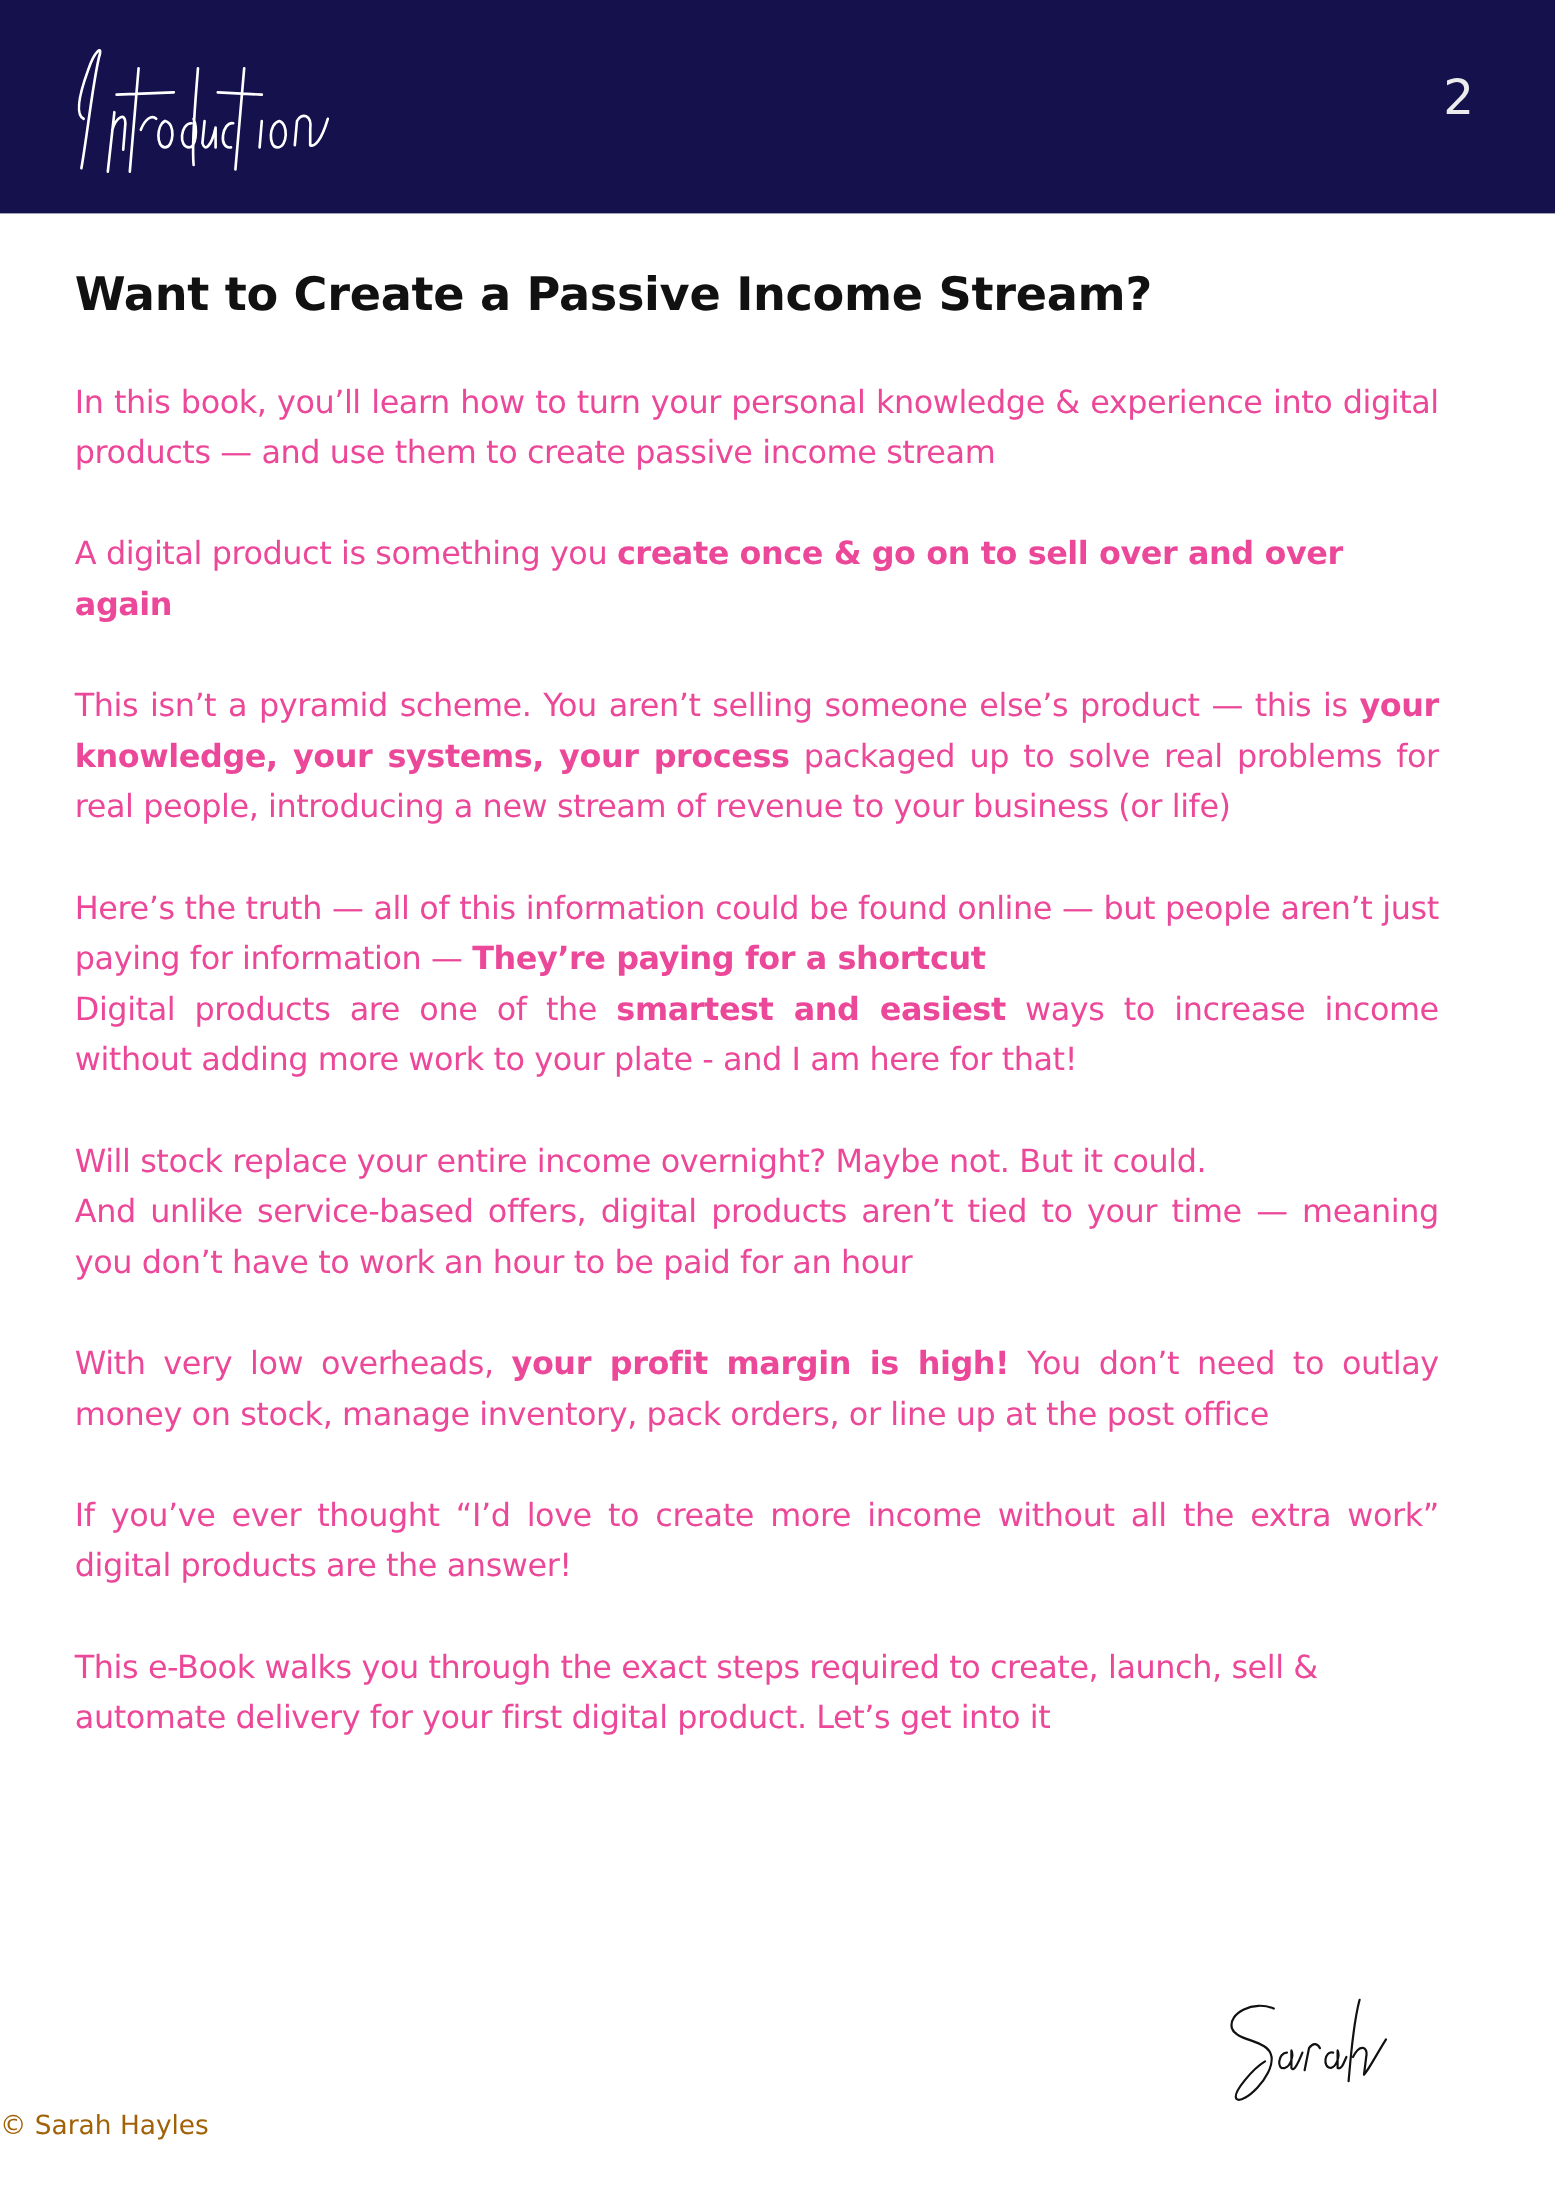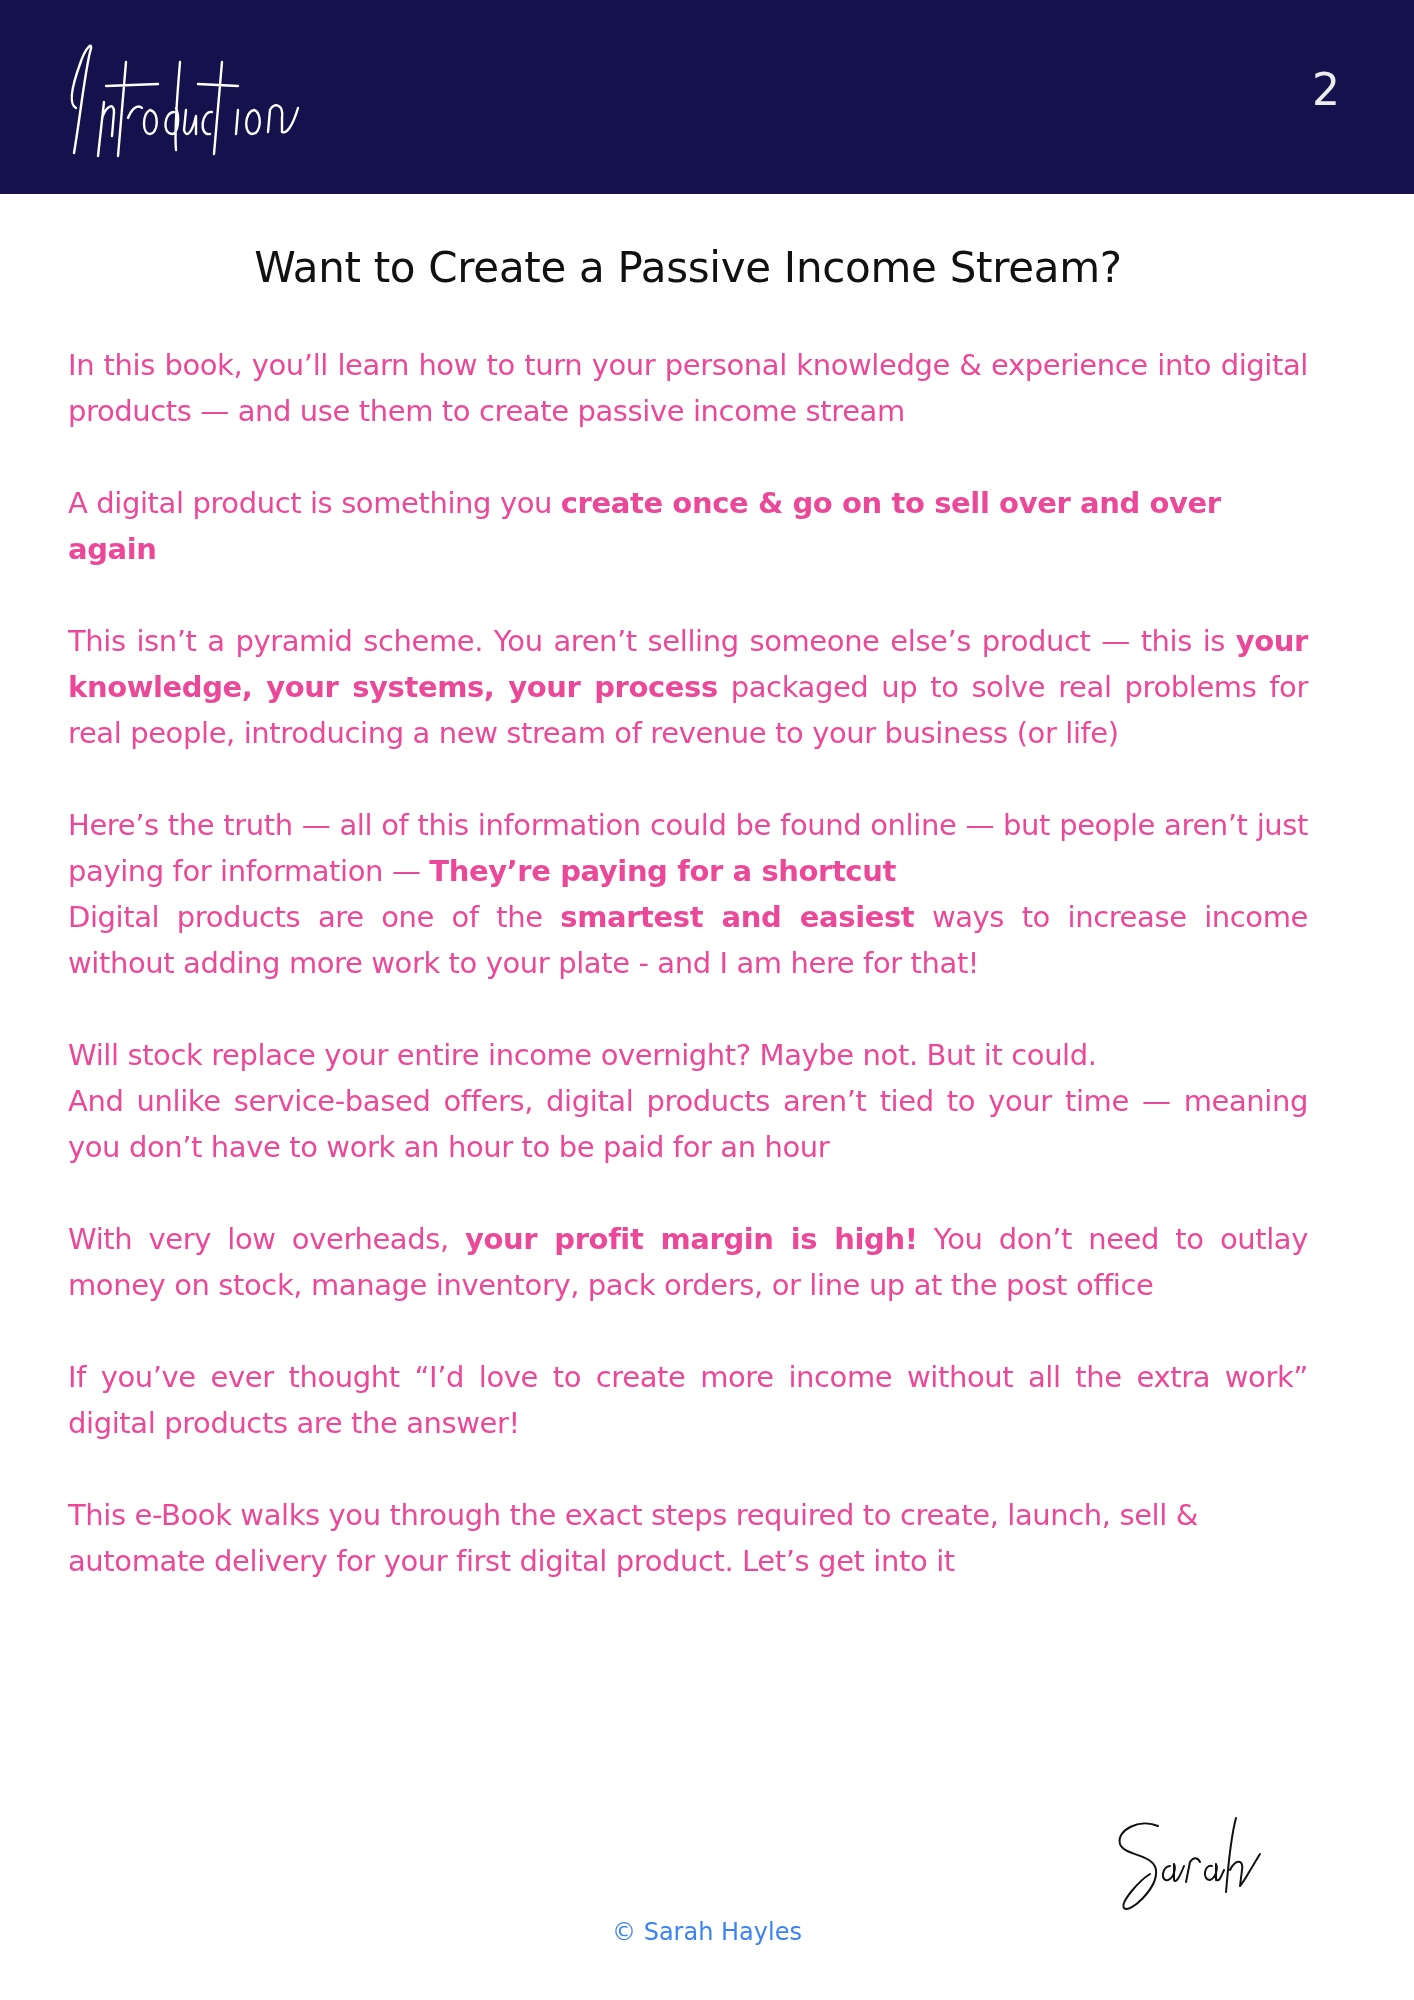--- a/index.html
+++ b/index.html
@@ -32,25 +32,24 @@
       font-weight: normal;
     }
     .content {
       position: absolute;
       left: 68px; top: 243px;
       width: 1240px;
     }
     .heading {
       font-family: "DejaVu Sans", sans-serif;
       font-size: 42px;
-      font-weight: normal;
+      font-weight: bold;
       color: #111111;
       margin: 0 0 50px 0;
       letter-spacing: -0.3px;
-      text-align: center;
     }
     .para {
       font-family: "DejaVu Sans", sans-serif;
       font-size: 29px;
       line-height: 46px;
       margin: 0 0 46px 0;
       text-align: justify;
       color: #ec4899;
       letter-spacing: -0.4px;
     }
@@ -59,24 +58,24 @@
     .para b { font-weight: bold; }
     .signature {
       position: absolute;
       left: 1110px; top: 1810px;
       width: 180px; height: 110px;
     }
     .footer {
       position: absolute;
       left: 0; top: 1918px;
       width: 1414px;
-      text-align: center;
+      text-align: left;
       font-family: "DejaVu Sans", sans-serif;
       font-size: 24px;
-      color: #3b82f6;
+      color: #a16207;
     }
   </style>
 </head>
 <body>
 
 <div class="header-band">
   <svg class="header-title" viewBox="0 0 280 130" fill="none" stroke="#ffffff" stroke-width="2.4" stroke-linecap="round" stroke-linejoin="round">
 
     <path d="M12,115 C18,80 22,40 28,14 C32,2 24,8 18,26 C10,48 6,66 14,70"></path>
 

